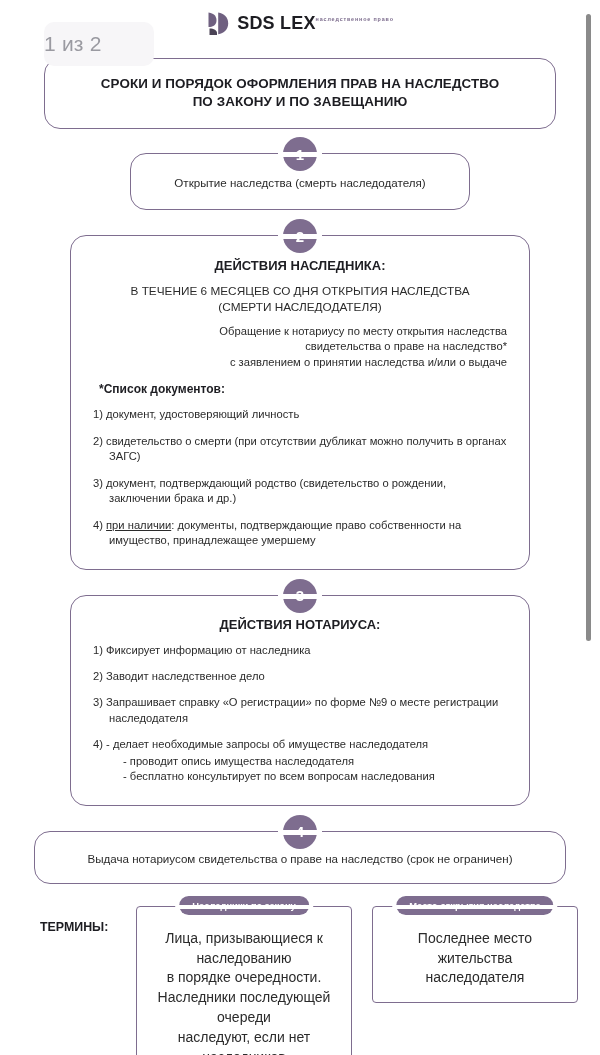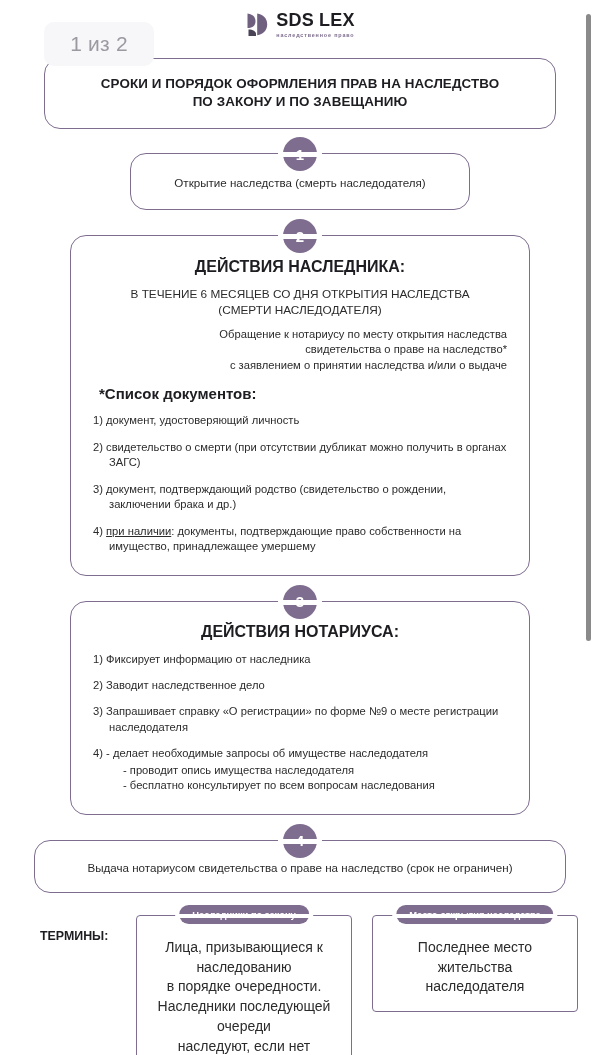--- a/index.html
+++ b/index.html
@@ -29,40 +29,40 @@
   .page-badge {
     position: absolute;
     left: 44px;
     top: 22px;
     width: 110px;
     height: 44px;
     background: #f7f6f8;
     border-radius: 10px;
     display: flex;
     align-items: center;
-    justify-content: center;
+    justify-content: flex-start;
     z-index: 6;
   }
   .page-badge-text {
     font-size: 21px;
     color: #9a9aa1;
     letter-spacing: .2px;
   }
 
   .logo {
     position: absolute;
     left: 0; right: 0;
     top: 11px;
     display: flex;
     align-items: center;
     justify-content: center;
     gap: 7px;
   }
   .logo-mark { width: 24px; height: 25px; display: block; }
-  .logo-textwrap { display: flex; flex-direction: column; align-items: flex-start; }
+  .logo-textwrap { display: flex; flex-direction: row; align-items: flex-start; }
   .logo-title {
     font-size: 18px;
     font-weight: 700;
     color: #1d1d22;
     letter-spacing: .2px;
     line-height: 1.05;
   }
   .logo-sub {
     font-size: 5.4px;
     font-weight: 700;
@@ -139,42 +139,42 @@
     padding: 21px 22px 20px;
   }
   .step4-card {
     margin: 25px 34px 0 34px;
     padding: 20px 14px 18px;
     text-align: center;
   }
   .step4-text { font-size: 11.6px; color: #2b2b2b; }
 
   .sec-head {
-    font-size: 16px;
+    font-size: 13px;
     font-weight: 700;
     text-align: center;
     color: #1d1d22;
     margin-bottom: 11px;
   }
   .caps-block {
     font-size: 11.8px;
     text-align: center;
     line-height: 1.34;
     color: #2b2b2b;
     margin-bottom: 8px;
   }
   .para-block {
     font-size: 11.2px;
     text-align: right;
     line-height: 1.38;
     color: #2b2b2b;
     margin-bottom: 12px;
   }
   .list-head {
-    font-size: 15px;
+    font-size: 12px;
     font-weight: 700;
     color: #1d1d22;
     margin: 0 0 11px 6px;
   }
 
   .num-item {
     font-size: 11.2px;
     line-height: 1.38;
     color: #2b2b2b;
     margin-bottom: 11px;

